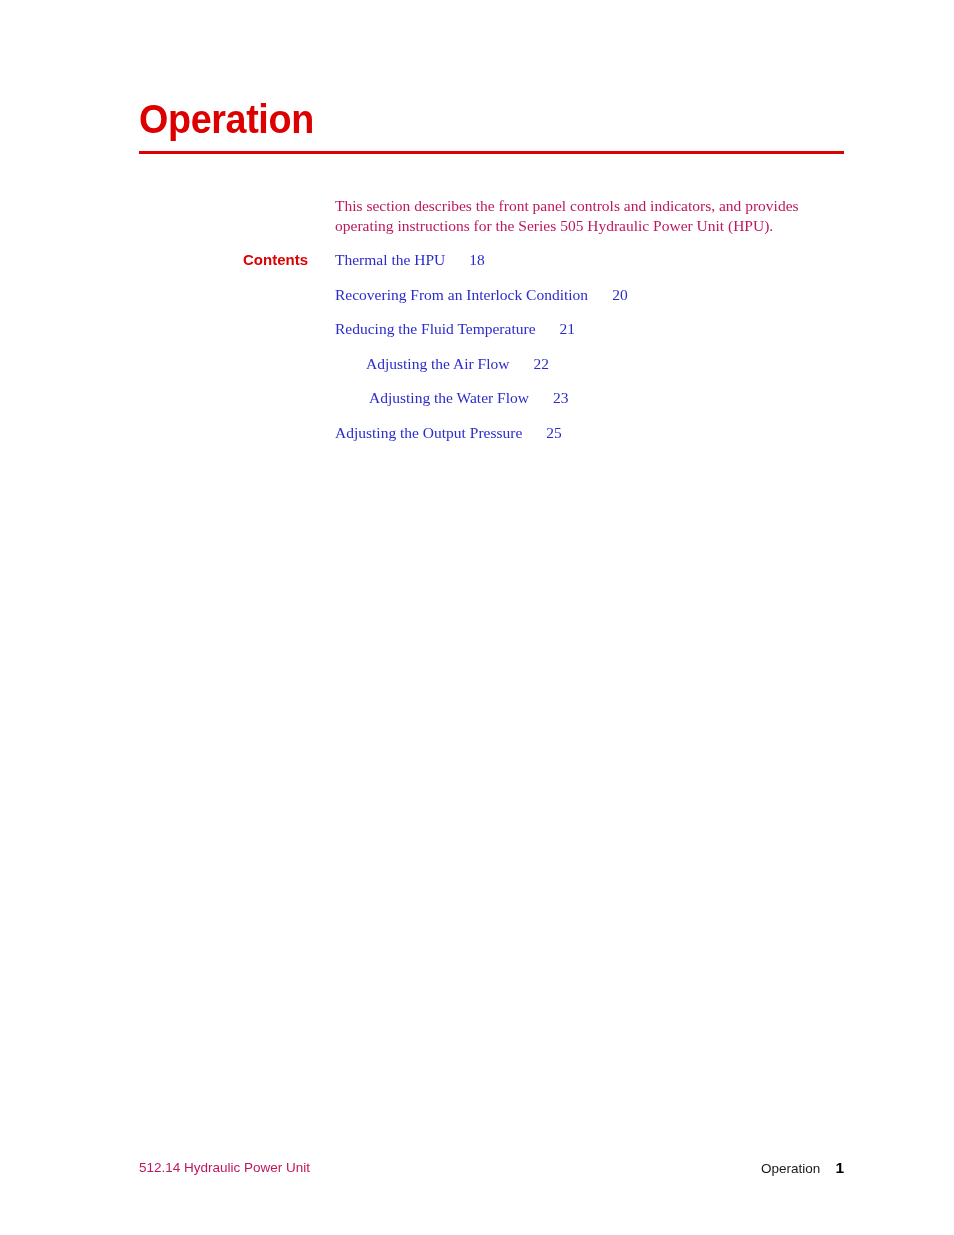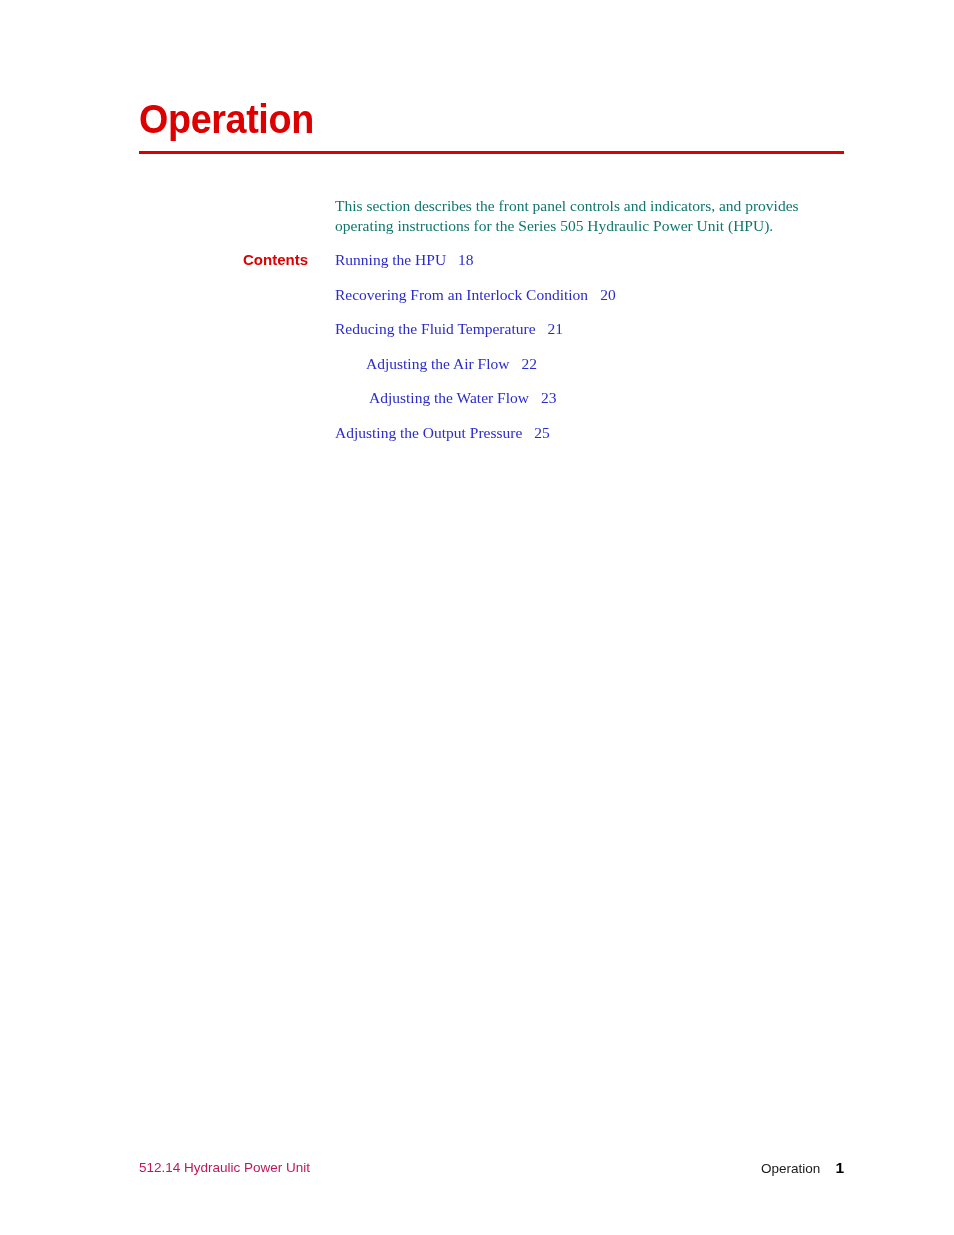--- a/index.html
+++ b/index.html
@@ -55,21 +55,21 @@
   }
 
   
   .intro {
     position: absolute;
     left: 335px;
     top: 196px;
     width: 480px;
     font-size: 15.5px;
     line-height: 19.5px;
-    color: #0f766e;
+    color: #be185d;
     margin: 0;
   }
 
   
   .contents-label {
     position: absolute;
     left: 188px;
     top: 250px;
     width: 120px;
     text-align: right;
@@ -93,21 +93,21 @@
     color: #2B2BCC;
     text-decoration: none;
     height: 34.5px;
     white-space: nowrap;
   }
   .toc-entry .toc-text {
     display: inline;
   }
   .toc-entry .toc-page {
     display: inline;
-    padding-left: 12px;
+    padding-left: 24px;
   }
   .toc-entry.level-2 {
     padding-left: 31px;
   }
   .toc-entry.level-2.deeper {
     padding-left: 34px;
   }
 
   
   .footer {
@@ -158,21 +158,21 @@
     <div class="chapter-rule"></div>
   </div>
 
   <p class="intro">This section describes the front panel controls and indicators, and provides operating instructions for the Series 505 Hydraulic Power Unit (HPU).</p>
 
   <div class="contents-label">Contents</div>
 
   <nav class="toc">
 
     <a class="toc-entry level-1" href="#">
-      <span class="toc-text">Running the HPU</span><span class="toc-page">18</span>
+      <span class="toc-text">Thermal the HPU</span><span class="toc-page">18</span>
     </a>
 
     <a class="toc-entry level-1" href="#">
       <span class="toc-text">Recovering From an Interlock Condition</span><span class="toc-page">20</span>
     </a>
 
     <a class="toc-entry level-1" href="#">
       <span class="toc-text">Reducing the Fluid Temperature</span><span class="toc-page">21</span>
     </a>
 

